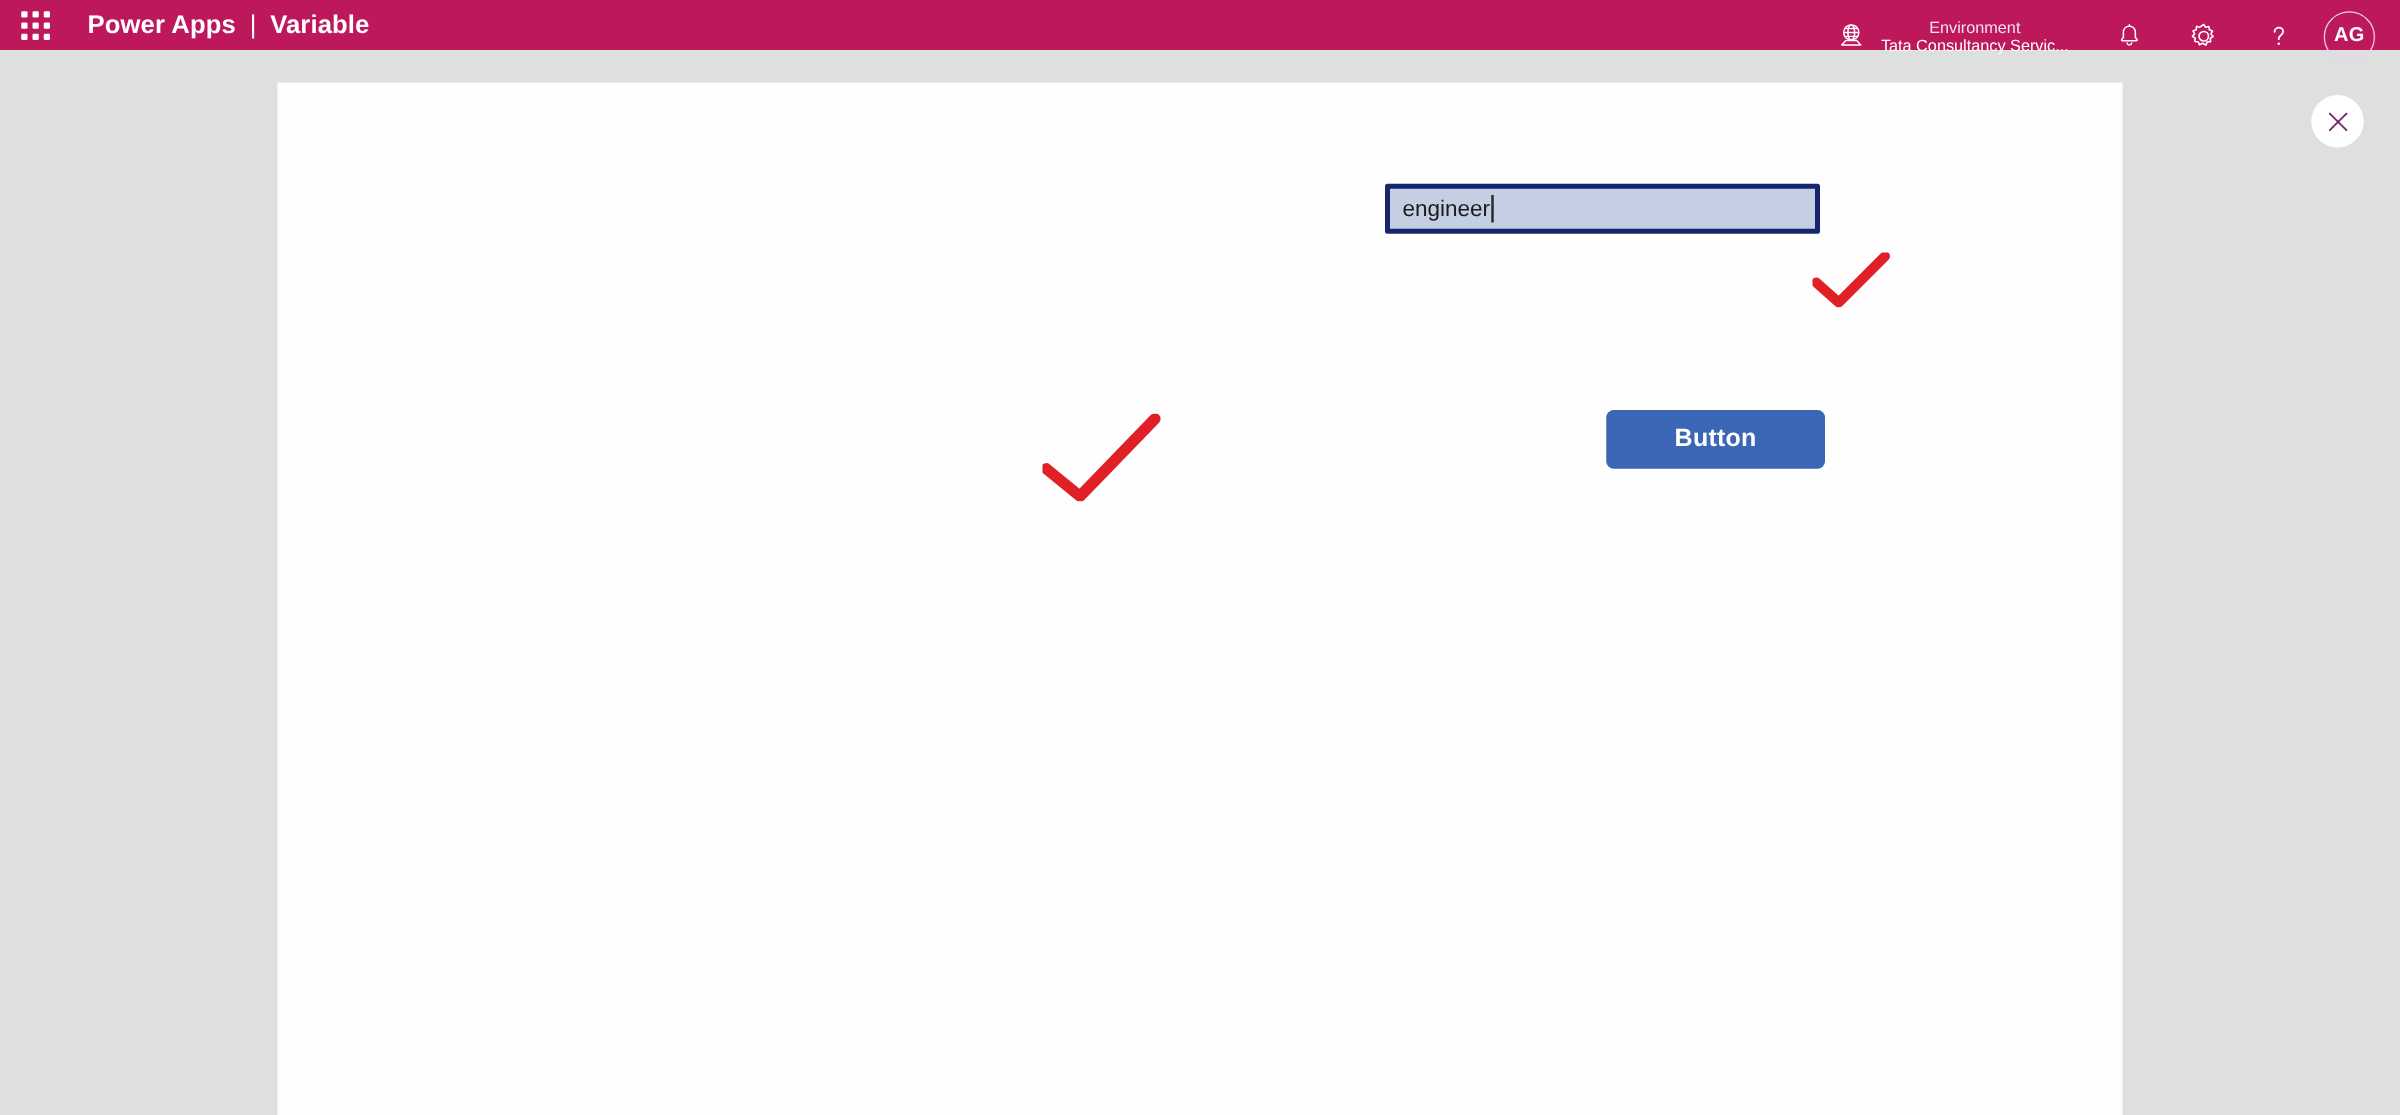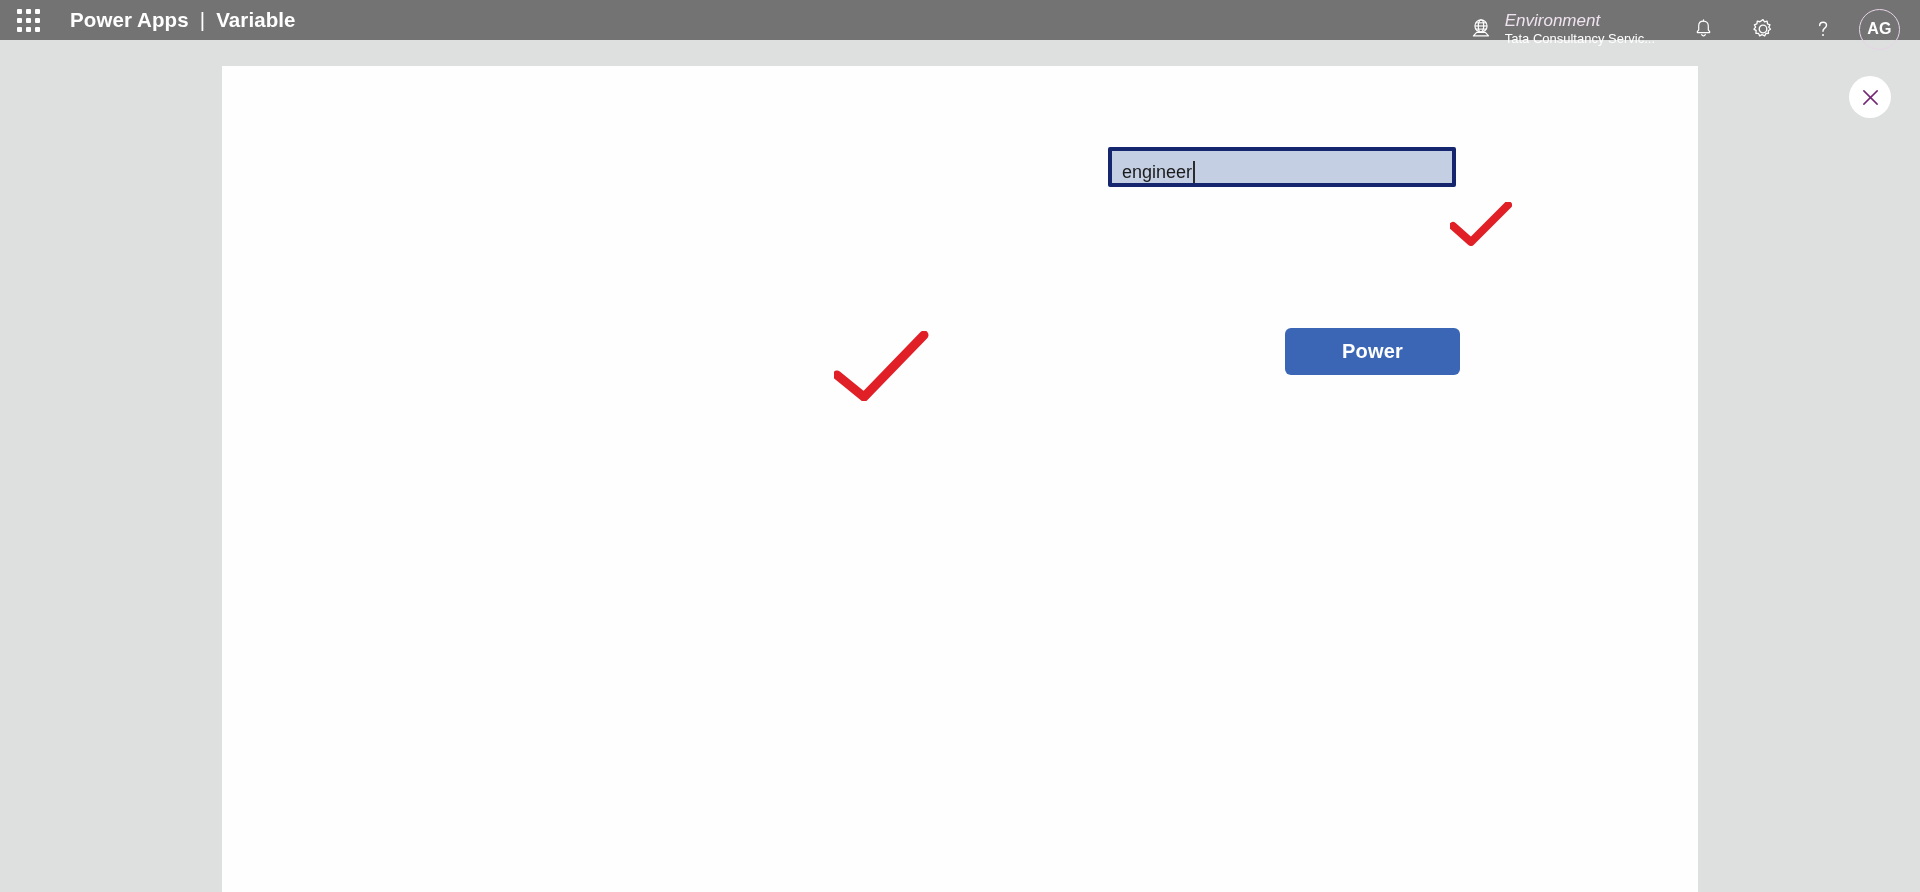--- a/index.html
+++ b/index.html
@@ -18,23 +18,24 @@
     height: 892px;
     background: #dedfdf;
   }
 
   
   .topbar {
     position: absolute;
     left: 0; top: 0;
     width: 1920px;
     height: 40px;
-    background: #737373;
-    display: flex;
-    align-items: center;
+    background: #be185d;
+    display: flex;
+    align-items: center;
+    text-align: center;
   }
 
   .waffle {
     width: 56px;
     height: 58px;
     display: flex;
     align-items: center;
     justify-content: center;
     cursor: pointer;
   }
@@ -78,21 +79,21 @@
 
   .env-block {
     display: flex;
     align-items: center;
     gap: 11px;
     padding-right: 18px;
     cursor: pointer;
   }
   .env-icon { width: 26px; height: 26px; display:block; }
   .env-text { display: flex; flex-direction: column; justify-content: center; line-height: 1.18; }
-  .env-label { color: #f0e3f0; font-size: 17px; font-style: italic; }
+  .env-label { color: #f0e3f0; font-size: 13px; }
   .env-name  { color: #ffffff; font-size: 13px; max-width: 270px; overflow: hidden; white-space: nowrap; }
 
   .icon-btn {
     width: 60px; height: 58px;
     display: flex; align-items: center; justify-content: center;
     cursor: pointer;
   }
   .icon-btn svg { display: block; }
 
   .avatar {
@@ -122,21 +123,21 @@
   .text-input {
     position: absolute;
     left: 886px;
     top: 81px;
     width: 348px;
     height: 40px;
     background: #c4cfe3;
     border: 4px solid #15266e;
     border-radius: 2px;
     display: flex;
-    align-items: flex-end;
+    align-items: center;
     padding: 0 10px;
     font-size: 18px;
     color: #1b1b1b;
     font-family: "Liberation Sans", sans-serif;
     outline: none;
   }
   .text-input-wrap { position: absolute; left: 0; top: 0; }
   .caret {
     display: inline-block;
     width: 1.5px;
@@ -256,21 +257,21 @@
 
   <div class="canvas">
 
     <div class="text-input-wrap">
       <div class="text-input">
         <span>engineer</span>
           <span class="caret"></span>
       </div>
     </div>
 
-    <button class="app-button">Power</button>
+    <button class="app-button">Button</button>
 
     <svg class="ink ink-large" width="96" height="70" viewBox="0 0 96 70">
       <path d="M3 44 L30 66 L90 4" fill="none" stroke="#e01f26" stroke-width="9" stroke-linecap="round" stroke-linejoin="round"></path>
     </svg>
 
     <svg class="ink ink-small" width="62" height="44" viewBox="0 0 62 44">
       <path d="M3 24 L21 40 L58 3" fill="none" stroke="#e01f26" stroke-width="8" stroke-linecap="round" stroke-linejoin="round"></path>
     </svg>
   </div>
 

